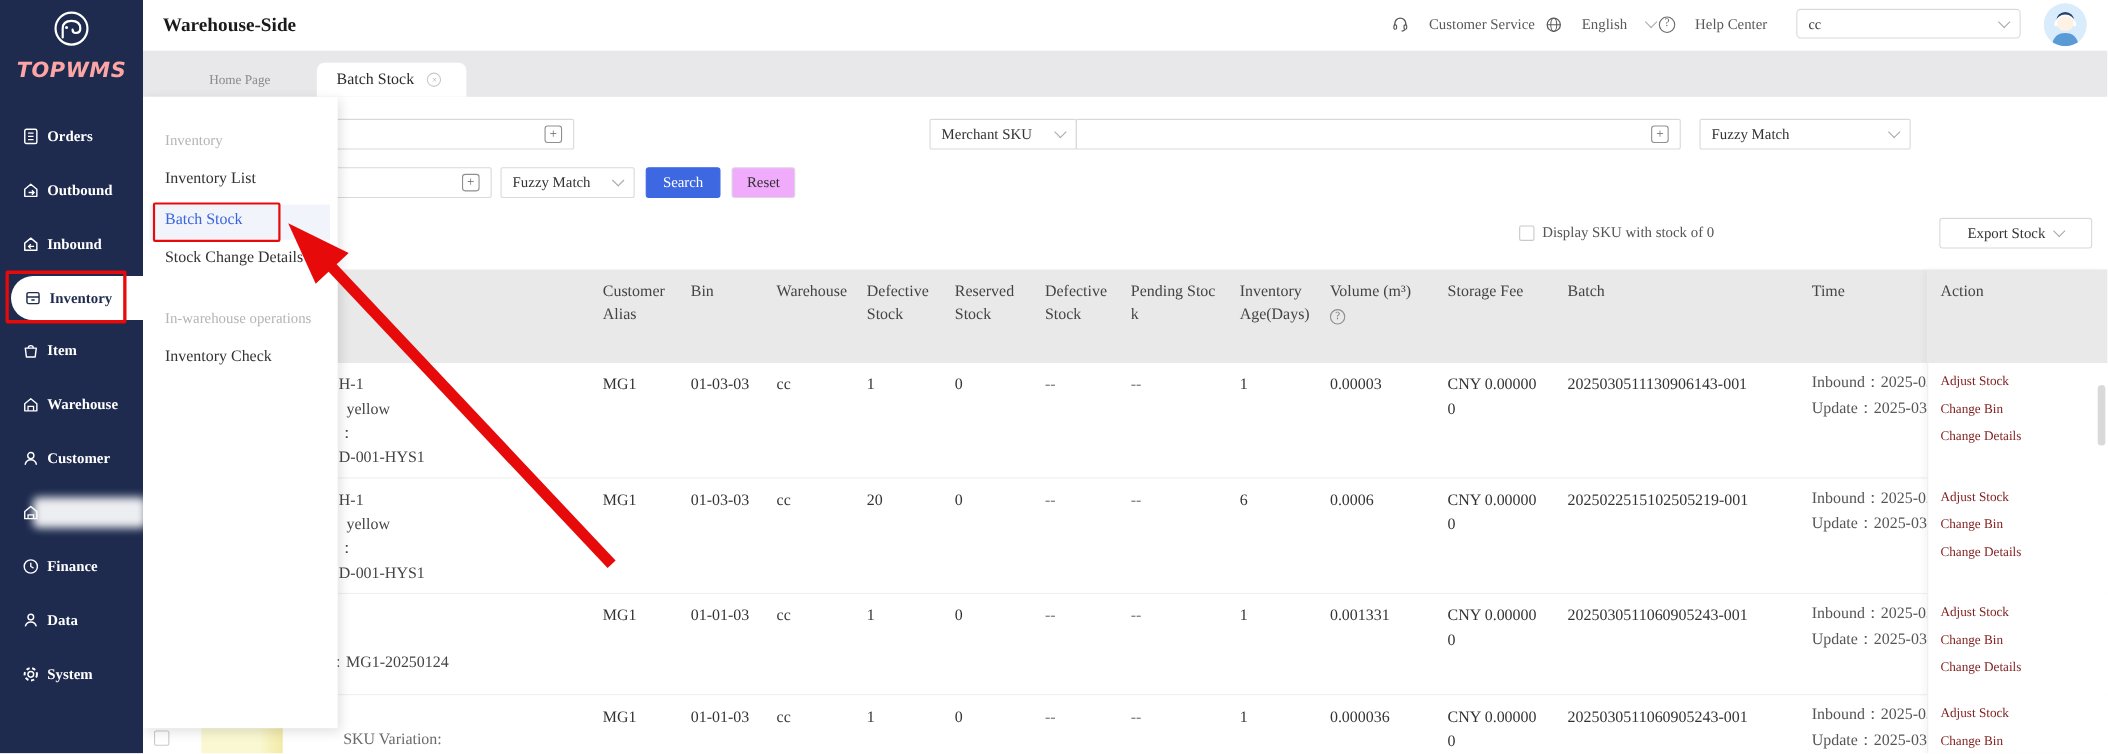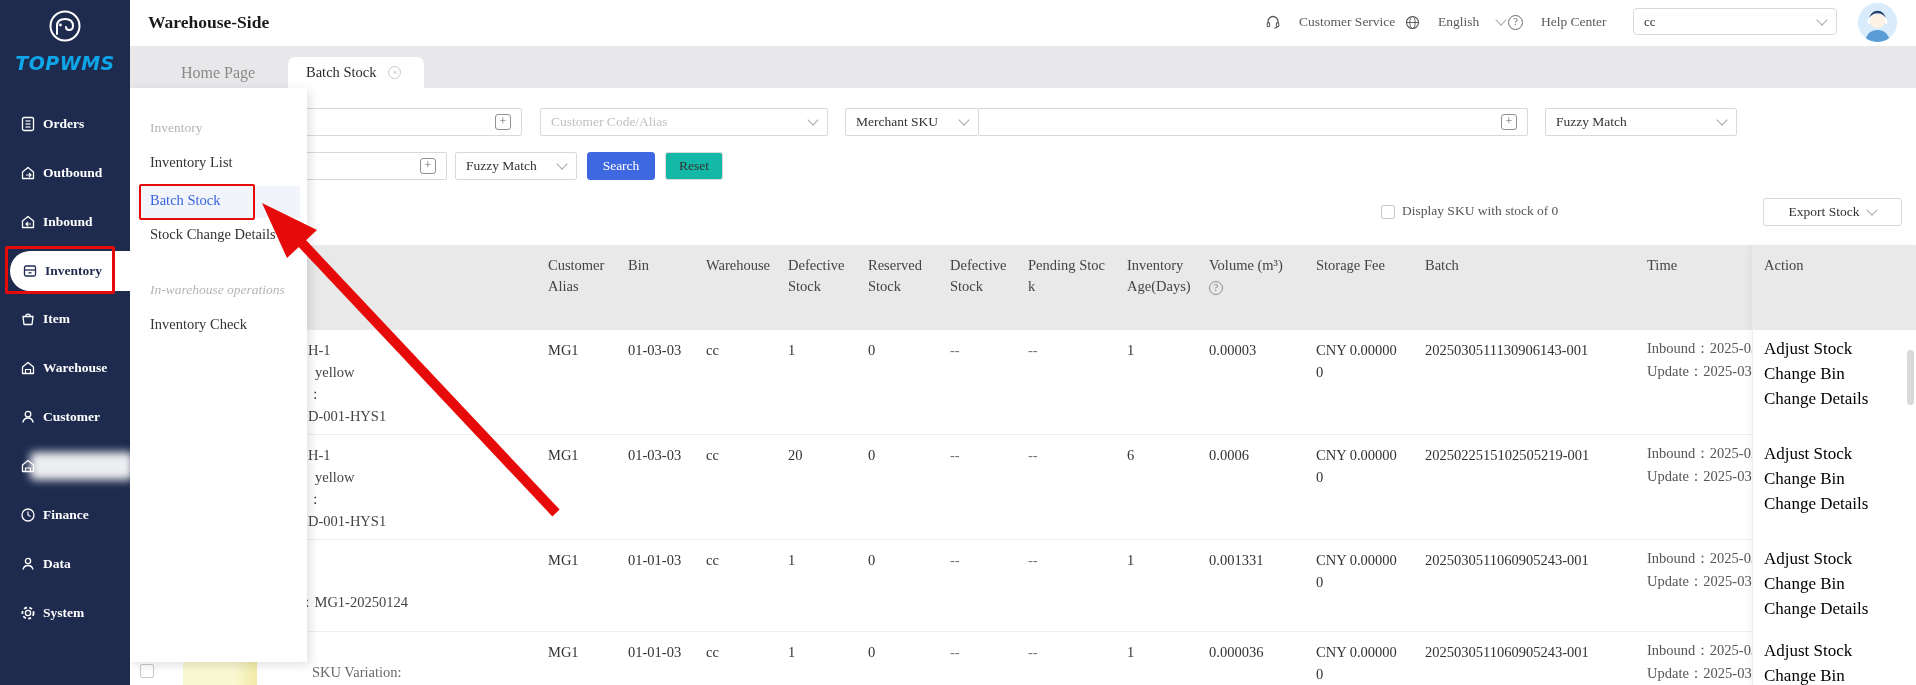--- a/index.html
+++ b/index.html
@@ -3,21 +3,21 @@
 <meta charset="utf-8">
 <style>
   * { margin:0; padding:0; box-sizing:border-box; }
   html,body { width:1916px; height:685px; overflow:hidden; background:#fff;
     font-family:"Liberation Serif","DejaVu Serif",serif; }
   #app { position:relative; width:1916px; height:685px; overflow:hidden; background:#fff; }
   .abs { position:absolute; }
 
   
   .sidebar { left:0; top:0; width:130px; height:685px; background:#1e2b4e; z-index:30; }
-  .logo-wrap { left:0; top:8px; width:130px; text-align:center; color:#0ea5e9; }
+  .logo-wrap { left:0; top:8px; width:130px; text-align:center; color:#fca5a5; }
   .logo-name { font-family:"DejaVu Sans","Liberation Sans",sans-serif; font-style:italic;
     font-weight:bold; font-size:19px; letter-spacing:.5px; display:block; margin-top:2px; }
   .nav-item { left:0; width:130px; height:30px; display:flex; align-items:center;
     padding-left:20px; gap:7px; color:#fff; font-weight:bold; font-size:13.5px; cursor:pointer; }
   .nav-item svg { flex:0 0 auto; }
   .nav-item.active { left:10px; width:120px; height:40px; background:#fff; color:#1e2b4e;
     border-radius:20px 0 0 20px; padding-left:12px; }
   .blur-blob { left:30px; top:452px; width:103px; height:28px; background:rgba(255,255,255,.92);
     filter:blur(4px); border-radius:5px; z-index:2; }
 
@@ -31,61 +31,61 @@
     font-size:10.5px; line-height:12.5px; text-align:center; color:#6a6a6a; }
   .acct-select { left:1633px; top:8px; width:204px; height:27px; border:1px solid #d9d9d9;
     border-radius:4px; background:#fff; display:flex; align-items:center; padding:0 10px;
     font-size:13px; color:#333; cursor:pointer; }
   .acct-select .chev { margin-left:auto; }
   .avatar { left:1858px; top:3px; width:39px; height:39px; border-radius:50%; background:#d8ecfc; overflow:hidden; }
 
   
   .tabbar { left:130px; top:46px; width:1786px; height:42px; background:#e8e8eb; }
   .tab-inactive { left:158px; top:57px; width:120px; height:31px; display:flex; align-items:center;
-    justify-content:center; color:#8a8a8a; font-size:16px; cursor:pointer; }
+    justify-content:center; color:#8a8a8a; font-size:12px; cursor:pointer; }
   .tab-active { left:288px; top:57px; width:136px; height:31px; background:#fff;
     border-radius:7px 7px 0 0; display:flex; align-items:center; padding-left:18px; gap:12px;
     color:#2b2b2b; font-size:14.5px; cursor:pointer; }
   .tab-close { width:13px; height:13px; border:1px solid #c9c9c9; border-radius:50%; color:#b3b3b3;
     font-size:9px; line-height:11px; text-align:center; cursor:pointer; }
 
   
   .inp, .sel { position:absolute; height:28px; border:1px solid #d9d9d9; border-radius:2px;
     background:#fff; display:flex; align-items:center; padding:0 10px; font-size:13.5px; color:#333; }
   .sel { cursor:pointer; }
   .sel .chev, .inp .chev { margin-left:auto; }
   .placeholder { color:#c0c0c0; }
   input.raw { border:none; outline:none; flex:1; font:inherit; color:#333; min-width:10px; background:transparent; }
   input.raw::placeholder { color:#c0c0c0; }
   .plus-ico { width:16px; height:16px; border:1px solid #8f8f8f; border-radius:3px; color:#666;
     font-size:12px; line-height:13px; text-align:center; margin-left:auto; cursor:pointer; flex:0 0 auto; }
   .btn { position:absolute; height:28px; border-radius:3px; font-size:13.5px; display:flex;
     align-items:center; justify-content:center; cursor:pointer; }
   .btn-primary { background:#3d68e2; color:#fff; border:1px solid #3d68e2; }
-  .btn-plain { background:#14b8a6; color:#333; border:1px solid #d9d9d9; }
+  .btn-plain { background:#f0abfc; color:#333; border:1px solid #d9d9d9; }
   .checkbox { width:14px; height:14px; border:1px solid #c9c9c9; border-radius:2px; background:#fff; cursor:pointer; }
 
   
   .thead { left:130px; top:245px; width:1786px; height:85px; background:#e9e9e9; z-index:1; }
   .th { position:absolute; top:255px; font-size:14.5px; color:#444; line-height:21px; z-index:2; }
   .ba { word-break:break-all; }
   .cell { position:absolute; font-size:14.5px; color:#333; line-height:22px; z-index:2; }
   .frag { color:#444; }
   .divider { position:absolute; left:130px; width:1786px; height:1px; background:#efefef; z-index:2; }
   .info-ico { display:inline-block; width:14px; height:14px; border:1px solid #8f8f8f; border-radius:50%;
     font-size:10px; line-height:12px; text-align:center; color:#777; }
   .thumb { left:183px; top:646px; width:74px; height:50px; border-radius:4px;
     background:linear-gradient(90deg,#faf8d2 70%,#f1eaa6); z-index:2; }
   .row-check { position:absolute; z-index:2; }
 
   
   .action-col { left:1752px; top:245px; width:164px; height:440px; background:#fff;
     border-left:1px solid #ededed; box-shadow:-3px 0 6px rgba(0,0,0,.04); z-index:10; }
   .action-head { left:1752px; top:245px; width:164px; height:85px; background:#e9e9e9; z-index:11; }
-  .a-link { position:absolute; left:1764px; font-size:17px; color:#000000; cursor:pointer; z-index:12; }
+  .a-link { position:absolute; left:1764px; font-size:12px; color:#7f1d1d; cursor:pointer; z-index:12; }
   .scroll-thumb { left:1907px; top:350px; width:7px; height:55px; background:#d9d9d9; border-radius:4px; z-index:15; }
 
   
   .panel { left:130px; top:88px; width:177px; height:574px; background:#fff;
     box-shadow:3px 3px 10px rgba(0,0,0,.12); z-index:20; }
   .menu-header { position:absolute; left:150px; font-size:13.5px; color:#b5b5b5; }
   .menu-item { position:absolute; left:150px; font-size:14.5px; color:#333; cursor:pointer; }
   .menu-active-bg { position:absolute; left:136px; top:186px; width:164px; height:32px; background:#f1f4fa; }
   .menu-item.active { color:#3a64dd; }
 
@@ -144,24 +144,20 @@
     <span>Home Page</span>
   </div>
   <div class="abs tab-active">
     <span>Batch Stock</span>
     <span class="tab-close">×</span>
   </div>
 
   <div class="inp" style="left:300px; top:108px; width:222px;">
     <input class="raw" style="">
     <span class="plus-ico">+</span>
-  </div>
-  <div class="sel" style="left:540px; top:108px; width:288px;">
-    <span class="placeholder">Customer Code/Alias</span>
-    <span class="chev"></span>
   </div>
   <div class="sel" style="left:845px; top:108px; width:134px;">
     <span>Merchant SKU</span>
     <span class="chev"></span>
   </div>
   <div class="inp" style="left:978px; top:108px; width:550px;">
     <span class="plus-ico">+</span>
   </div>
   <div class="sel" style="left:1545px; top:108px; width:192px;">
     <span>Fuzzy Match</span>
@@ -293,21 +289,21 @@
   <span class="a-link" style="top:641px;">Adjust Stock</span>
   <span class="a-link" style="top:666px;">Change Bin</span>
   <div class="abs scroll-thumb"></div>
 
   <div class="abs panel">
     <div class="menu-header" style="left:20px; top:32px;">Inventory</div>
     <div class="menu-item" style="left:20px; top:66px;">Inventory List</div>
     <div class="menu-active-bg" style="left:6px; top:98px;"></div>
     <div class="menu-item active" style="left:20px; top:104px;">Batch Stock</div>
     <div class="menu-item" style="left:20px; top:138px;">Stock Change Details</div>
-    <div class="menu-header" style="left:20px; top:194px;font-style:italic;">In-warehouse operations</div>
+    <div class="menu-header" style="left:20px; top:194px;">In-warehouse operations</div>
     <div class="menu-item" style="left:20px; top:228px;">Inventory Check</div>
   </div>
 
   <div class="abs sidebar">
     <div class="abs logo-wrap">
       <svg width="42" height="38" viewBox="0 0 42 38">
         <circle cx="21" cy="18" r="14.5" fill="none" stroke="#fff" stroke-width="2"></circle>
         <path d="M13 26 V18 q0-7 8-7 q8 0 8 7 q0 4-4 4 q-3 0-3-3" fill="none" stroke="#fff" stroke-width="2" stroke-linecap="round"></path>
         <circle cx="16.5" cy="17" r="1.4" fill="#fff"></circle>
       </svg>

